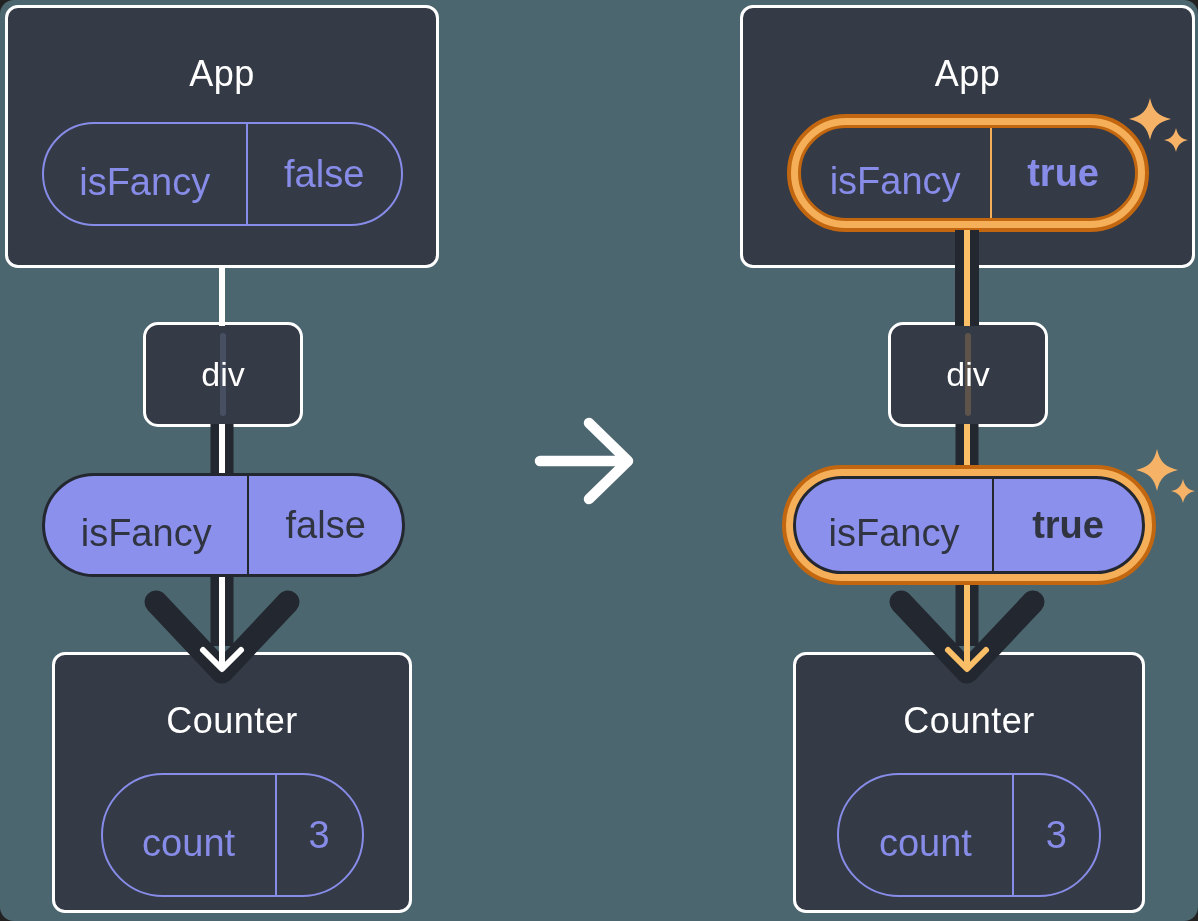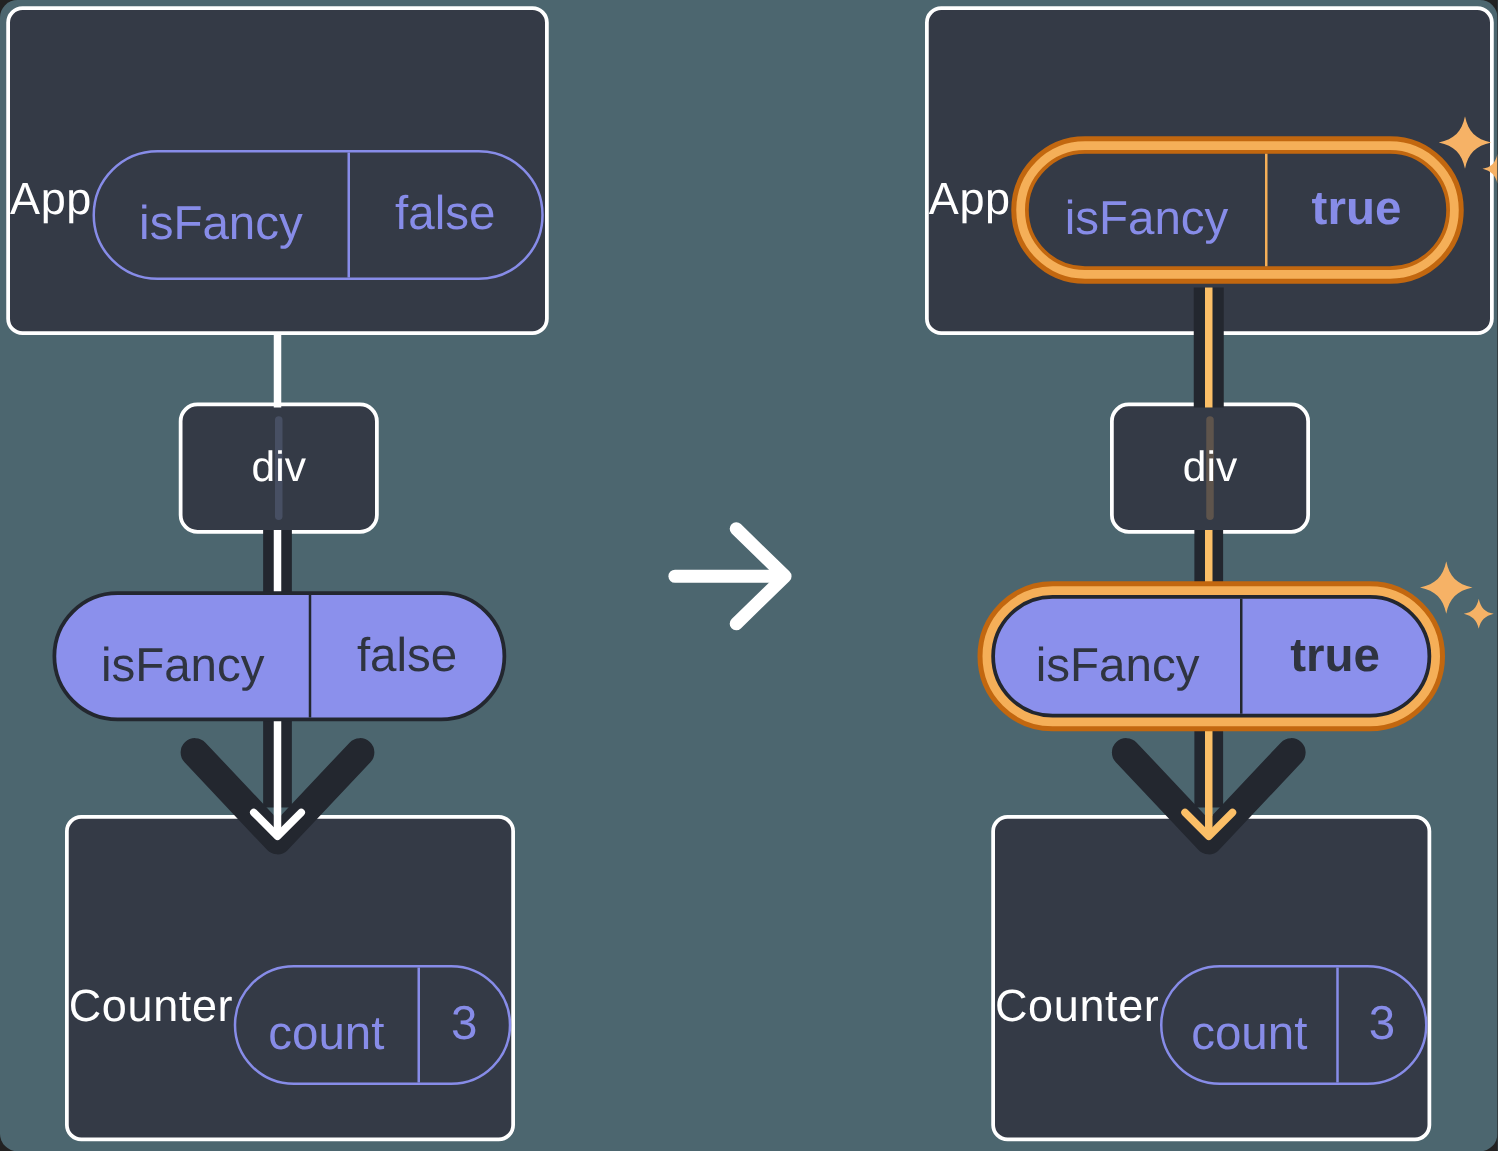--- a/index.html
+++ b/index.html
@@ -13,21 +13,21 @@
     position:relative; width:1198px; height:921px; overflow:hidden;
     background:var(--background); border-radius:14px;
     font-family:"Liberation Sans","DejaVu Sans",sans-serif;
   }
   .panel{display:contents;}
 
   
   .comp{
     position:absolute; background:var(--panel-bg);
     border:3.5px solid var(--panel-border); border-radius:13px;
-    display:flex; flex-direction:row; align-items:center; z-index:1;
+    display:flex; flex-direction:column; align-items:center; z-index:1;
   }
   .comp-title{color:#fff; font-size:36px; line-height:44px; font-weight:400; letter-spacing:.5px;}
   .app-before{left:5px; top:5px; width:434px; height:263px; padding-top:44px;}
   .app-after{left:740px; top:5px; width:455px; height:263px; padding-top:44px;}
   .counter-before{left:52px; top:652px; width:360px; height:261px; padding-top:44px;}
   .counter-after{left:793px; top:652px; width:352px; height:261px; padding-top:44px;}
   .div-before{left:143px; top:322px; width:160px; height:105px; border-radius:15px; justify-content:center;}
   .div-after{left:888px; top:322px; width:160px; height:105px; border-radius:15px; justify-content:center;}
   .div-label{color:#fff; font-size:34px; font-weight:400;}
 
@@ -43,21 +43,21 @@
   .pill .key{flex:57;margin-top:16px;}
   .pill .val{flex:43;}
   .pill-outline{border:2.5px solid var(--purple); color:var(--purple);}
   .pill-outline .val{border-left:2.5px solid var(--purple);}
   .pill-state .key{flex:67;} .pill-state .val{flex:33;}
   .pill-solid{background:var(--purple-fill); border:3px solid var(--dark); color:var(--dark-text);}
   .pill-solid .val{border-left:2.5px solid var(--dark);}
   .emph{font-weight:bold;text-align:center;}
 
   .app-prop-pill{width:361px; height:104px; margin-top:26px;}
-  .counter-state-pill{width:263px; height:96px; margin-top:30px;}
+  .counter-state-pill{width:263px; height:124px; margin-top:30px;}
   .counter-after .counter-state-pill{width:264px;}
 
   
   .hl{
     position:relative; border-radius:999px; background:var(--orange-light);
     border:4px solid var(--orange-dark); padding:7px; z-index:6;
   }
   .hl-app{margin-top:18px;}
   .hl-app .pill{width:340px; height:96px; border:3px solid var(--orange-dark); color:var(--purple); background:var(--panel-bg);}
   .hl-app .pill .val{border-left:2.5px solid var(--orange-light);}

